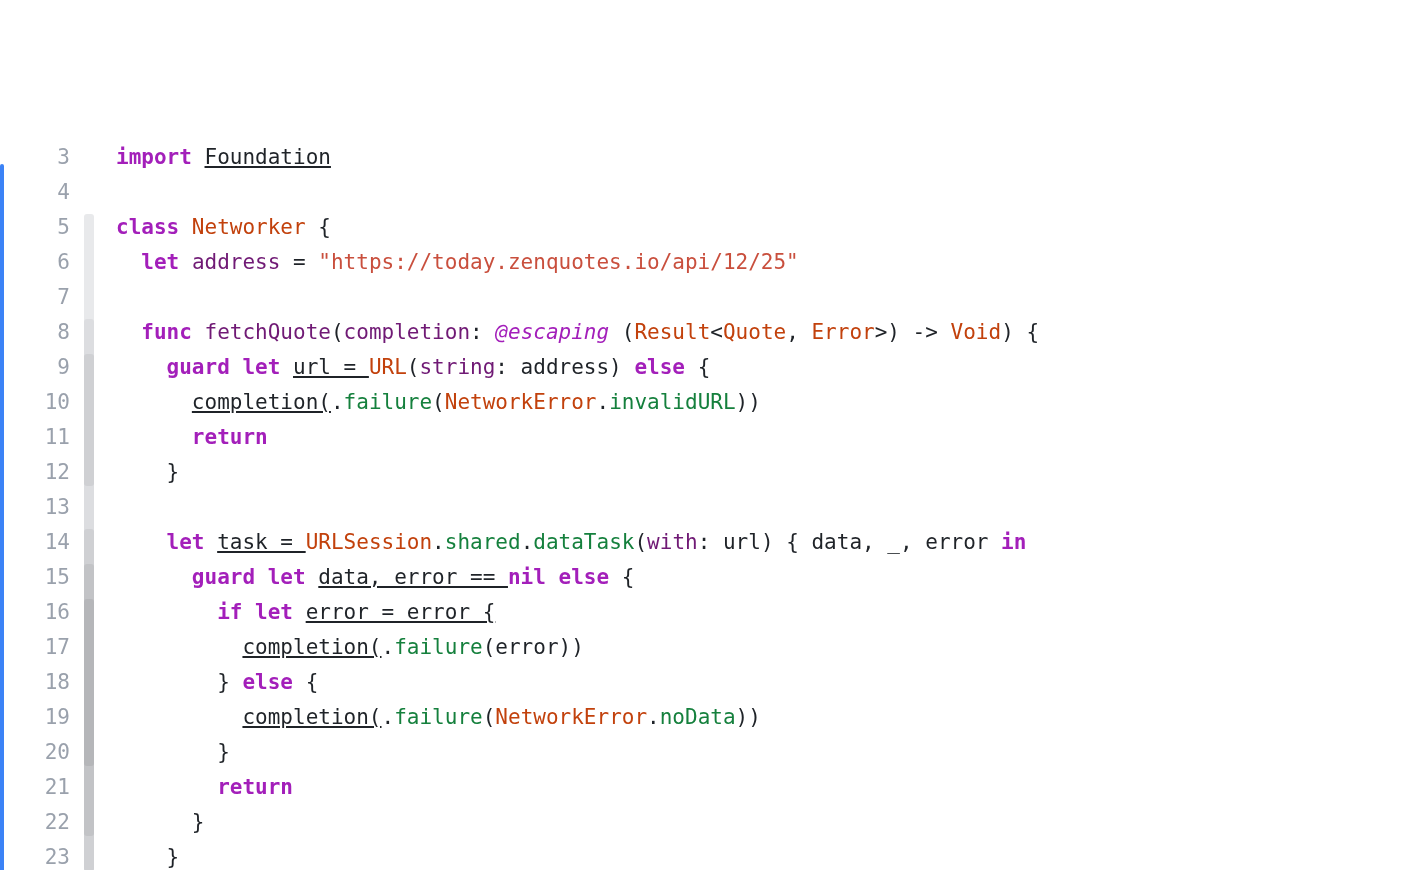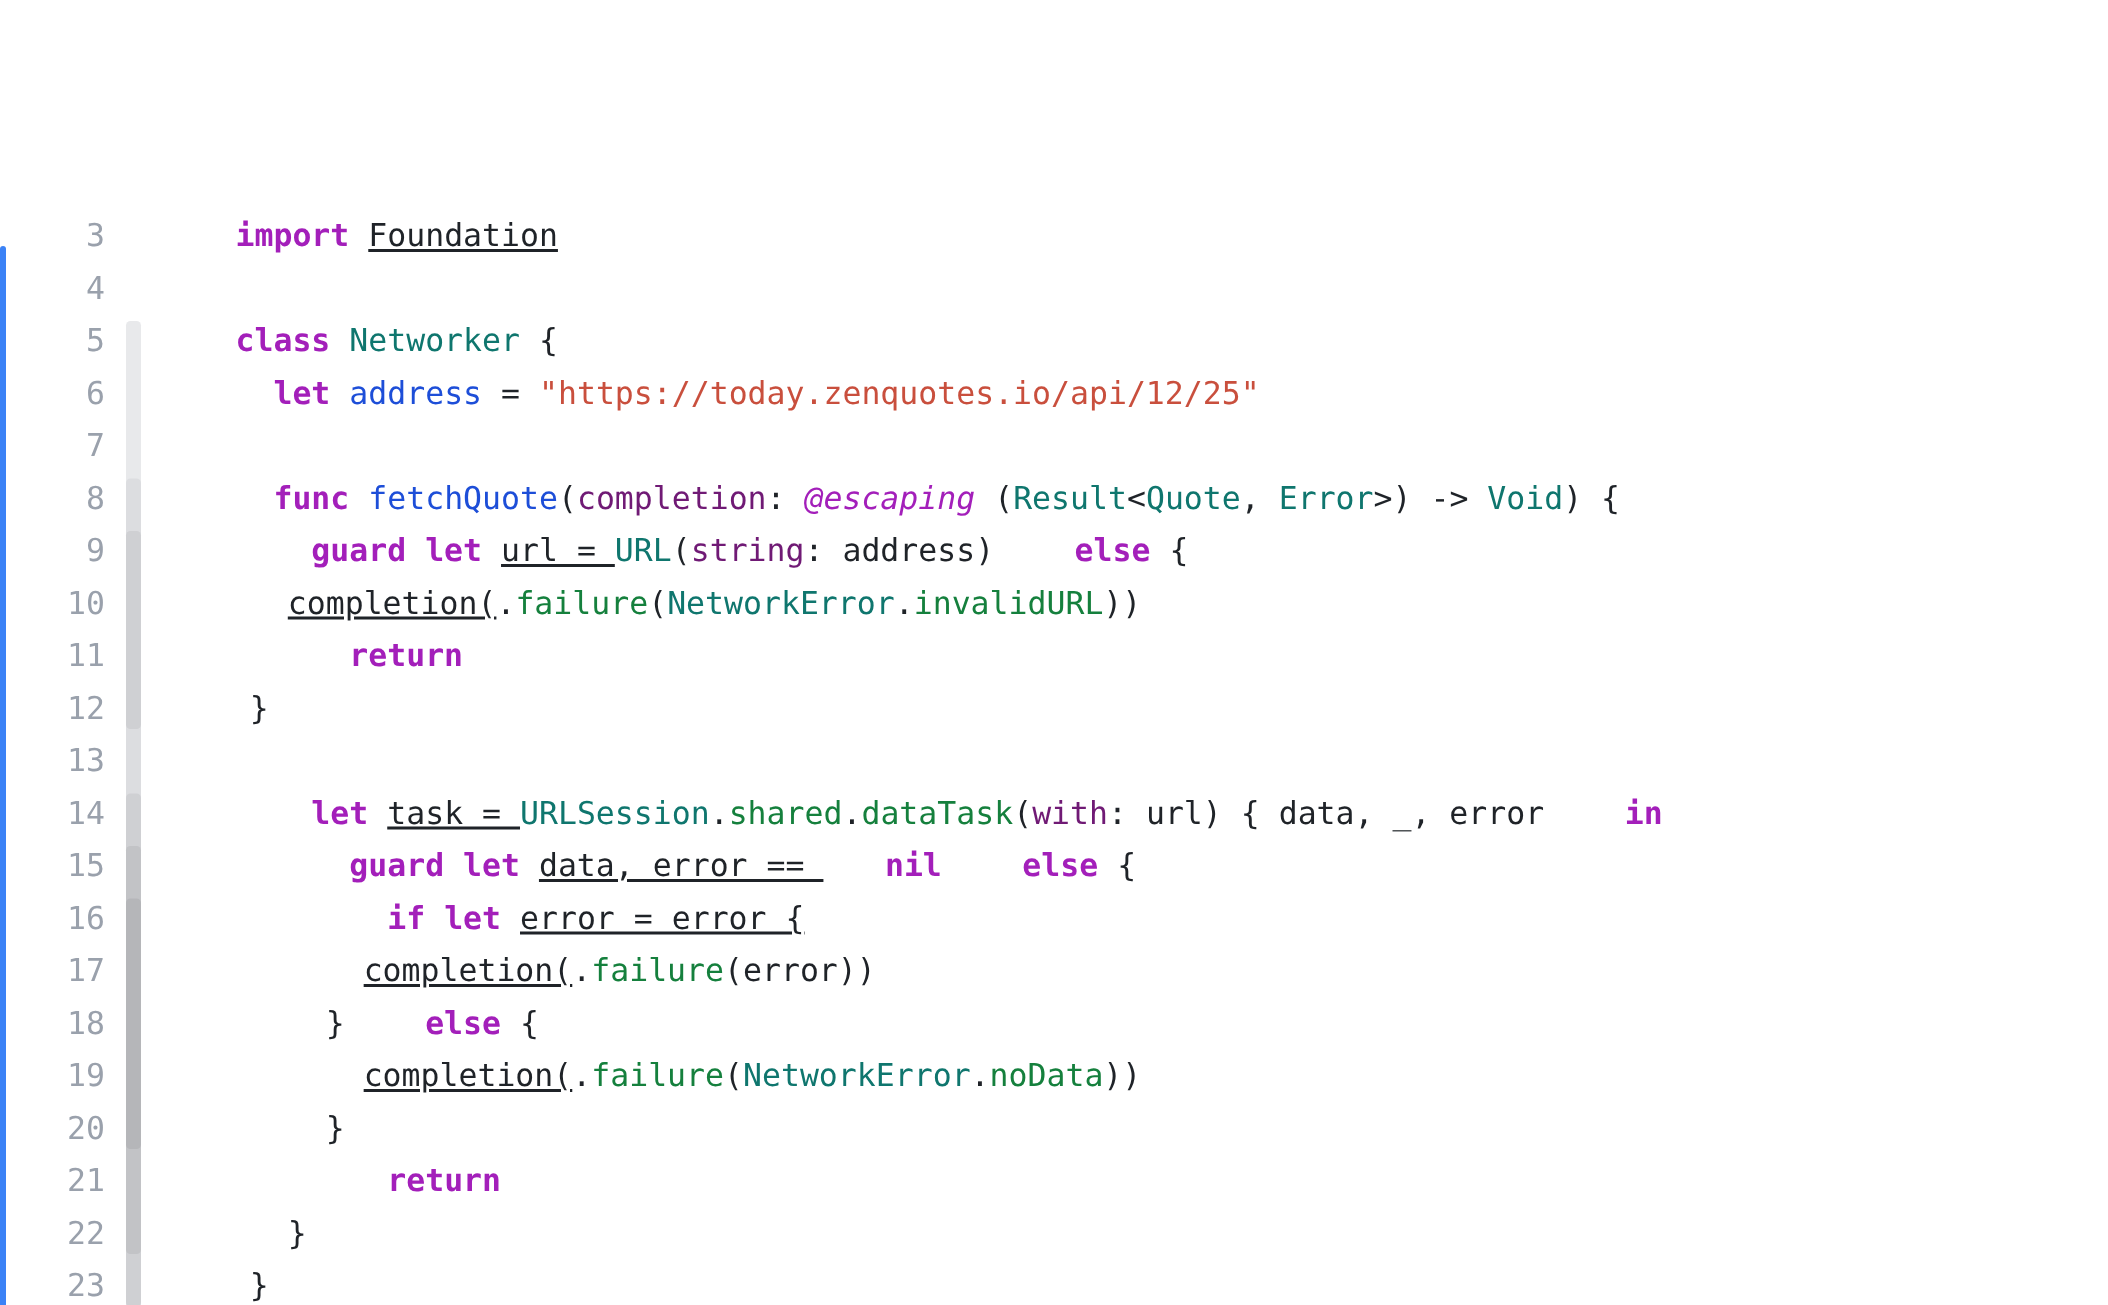--- a/index.html
+++ b/index.html
@@ -43,23 +43,23 @@
     position: absolute;
   }
   .code {
     padding-left: 20px;
     color: #1f2328;
   }
   .line { height: 35px; }
   .gutter .line { padding-right: 4px; }
 
   
-  .kw { color: #a31fba; font-weight: 600; margin-left: 41px; }      
-  .type { color: #0f766e; text-align: center; }                        
-  .fn { color: #1d4ed8; }                          
+  .kw { color: #a31fba; font-weight: 600; }      
+  .type { color: #c2410c; text-align: center; }                        
+  .fn { color: #701a75; }                          
   .prop { color: #15803d; }                        
   .param { color: #701a75; }                       
   .str { color: #c94f3d; }                         
   .attr { color: #a31fba; font-style: italic; }                        
   .ident { color: #1f2328; text-decoration: underline; }
   .op { color: #1f2328; }
 </style>
 </head>
 <body>
 

